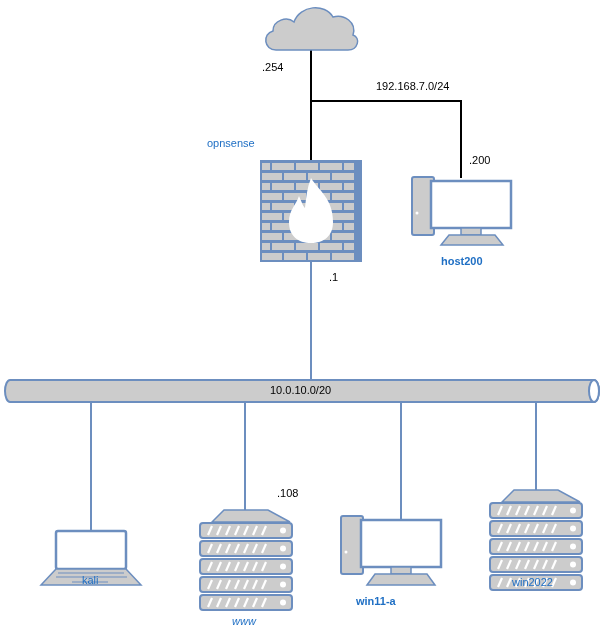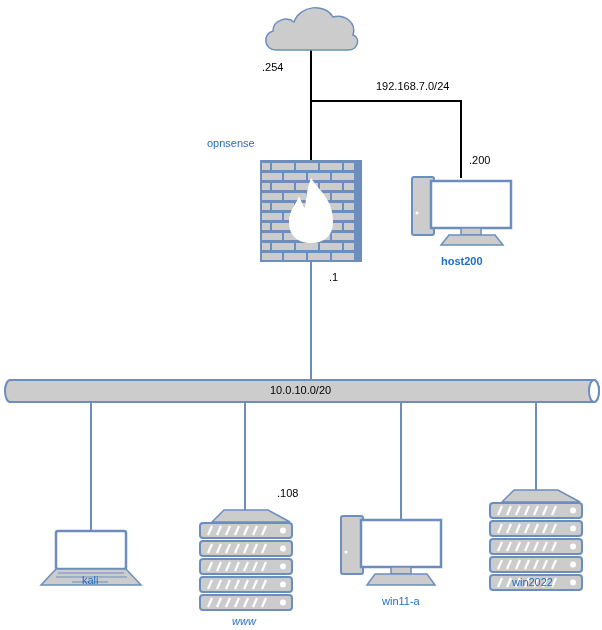--- a/index.html
+++ b/index.html
@@ -211,14 +211,14 @@
 <div class="lbl blk" style="left:262px;top:61px;">.254</div>
 <div class="lbl blk" style="left:376px;top:80px;">192.168.7.0/24</div>
 <div class="lbl blu" style="left:207px;top:137px;">opnsense</div>
 <div class="lbl blk" style="left:469px;top:154px;">.200</div>
 <div class="lbl blu" style="left:441px;top:255px;font-weight:bold;">host200</div>
 <div class="lbl blk" style="left:329px;top:271px;">.1</div>
 <div class="lbl blk" style="left:270px;top:384px;">10.0.10.0/20</div>
 <div class="lbl blk" style="left:248px;top:487px;margin-left:29px;">.108</div>
 <div class="lbl blu" style="left:82px;top:574px;">kali</div>
 <div class="lbl blu" style="left:232px;top:615px;font-style:italic;">www</div>
-<div class="lbl blu" style="left:382px;top:595px;">win11-a</div>
+<div class="lbl blu" style="left:356px;top:595px;font-weight:bold;">win11-a</div>
 <div class="lbl blu" style="left:512px;top:576px;">win2022</div>
 
 </body></html>

